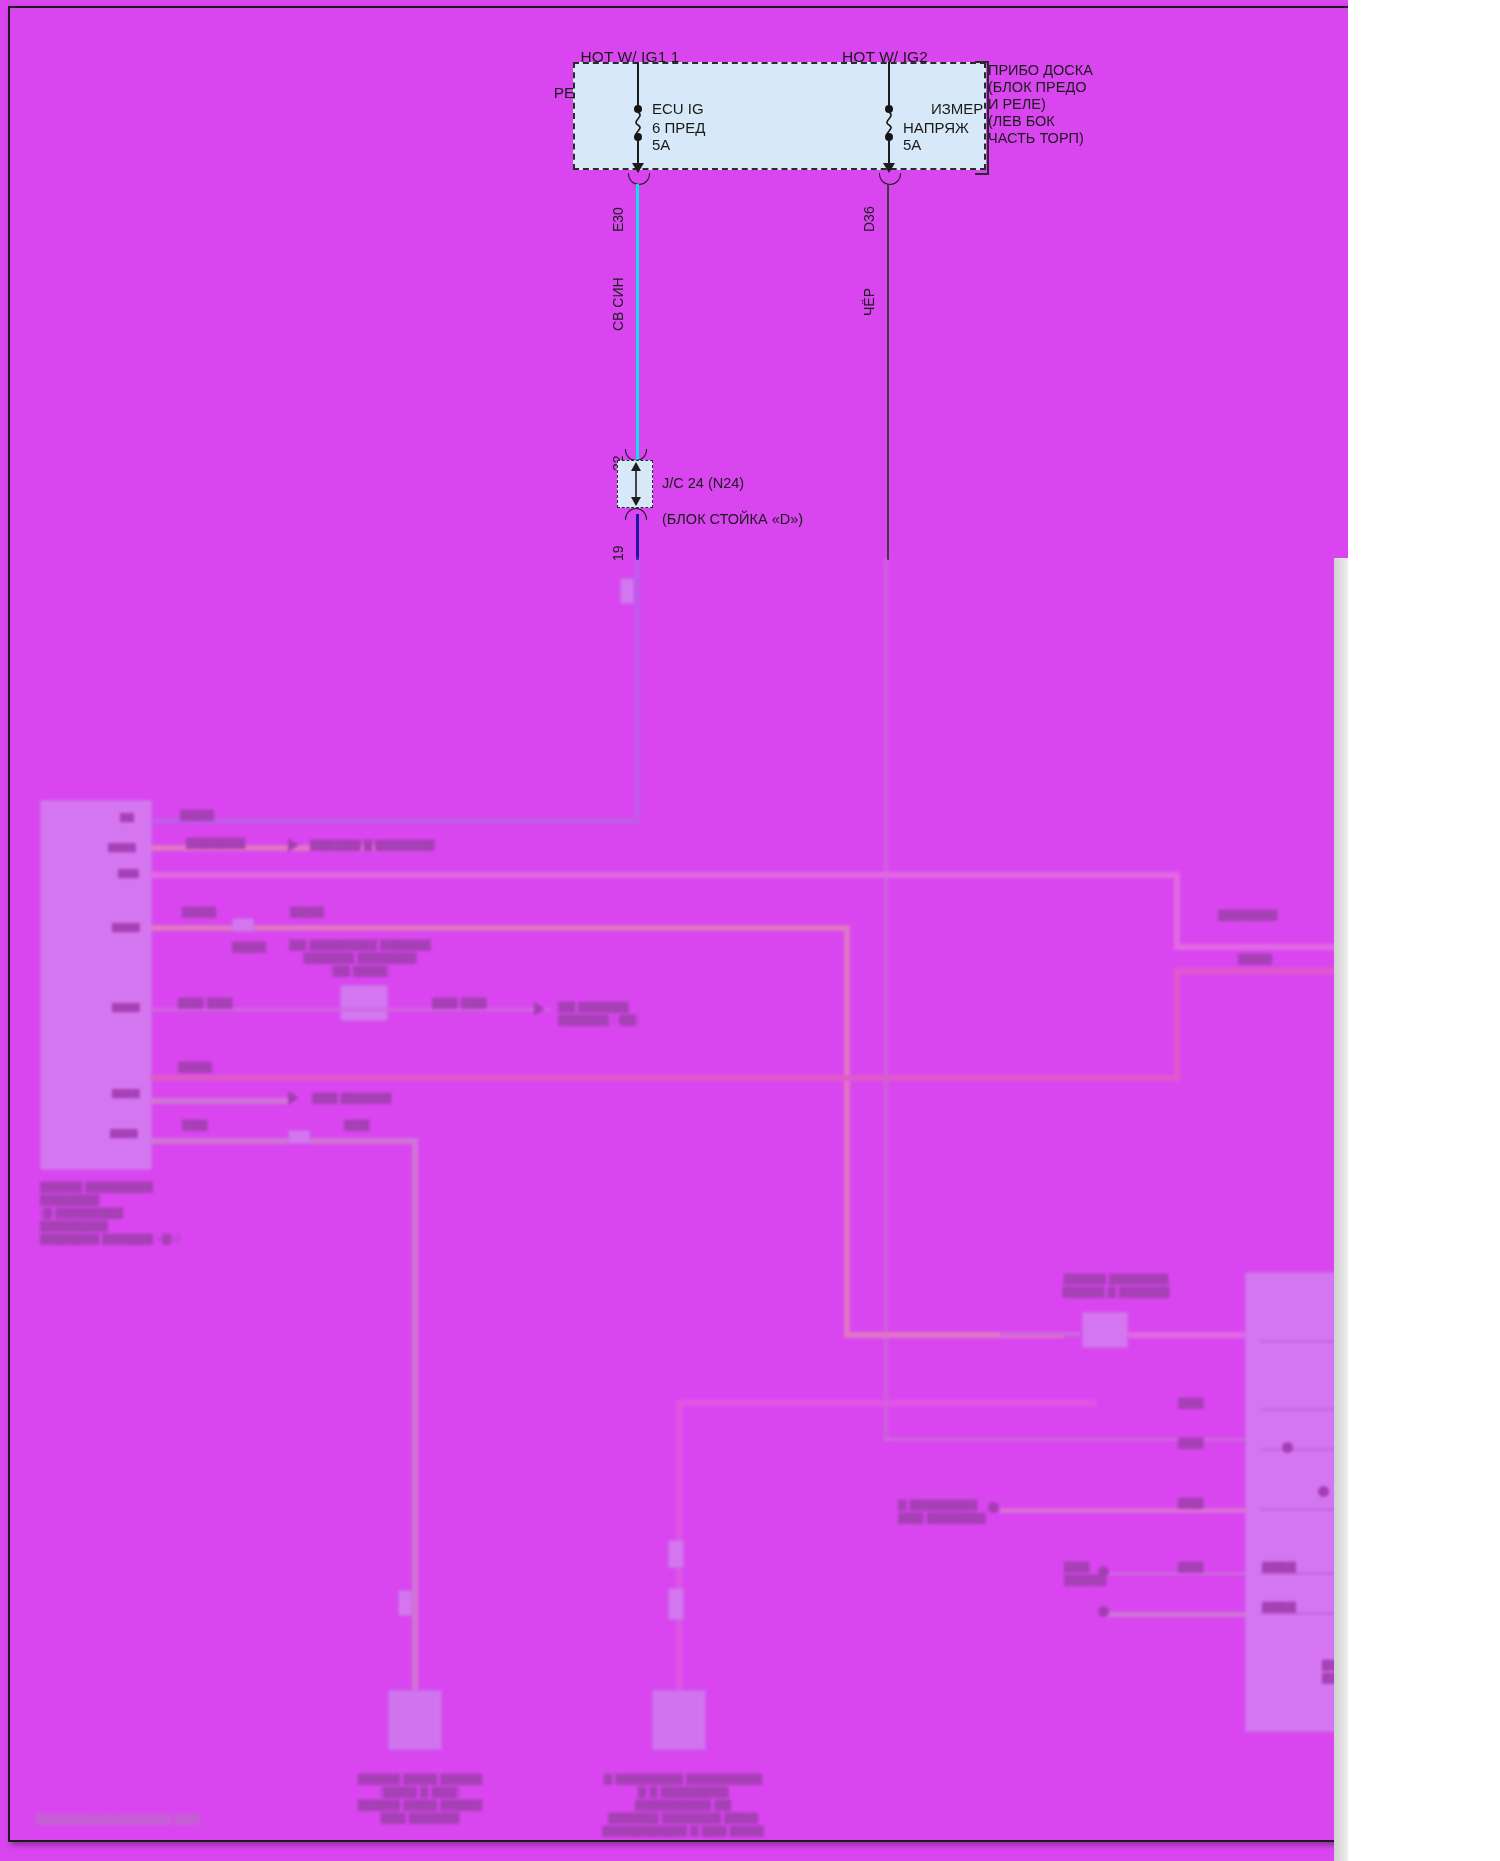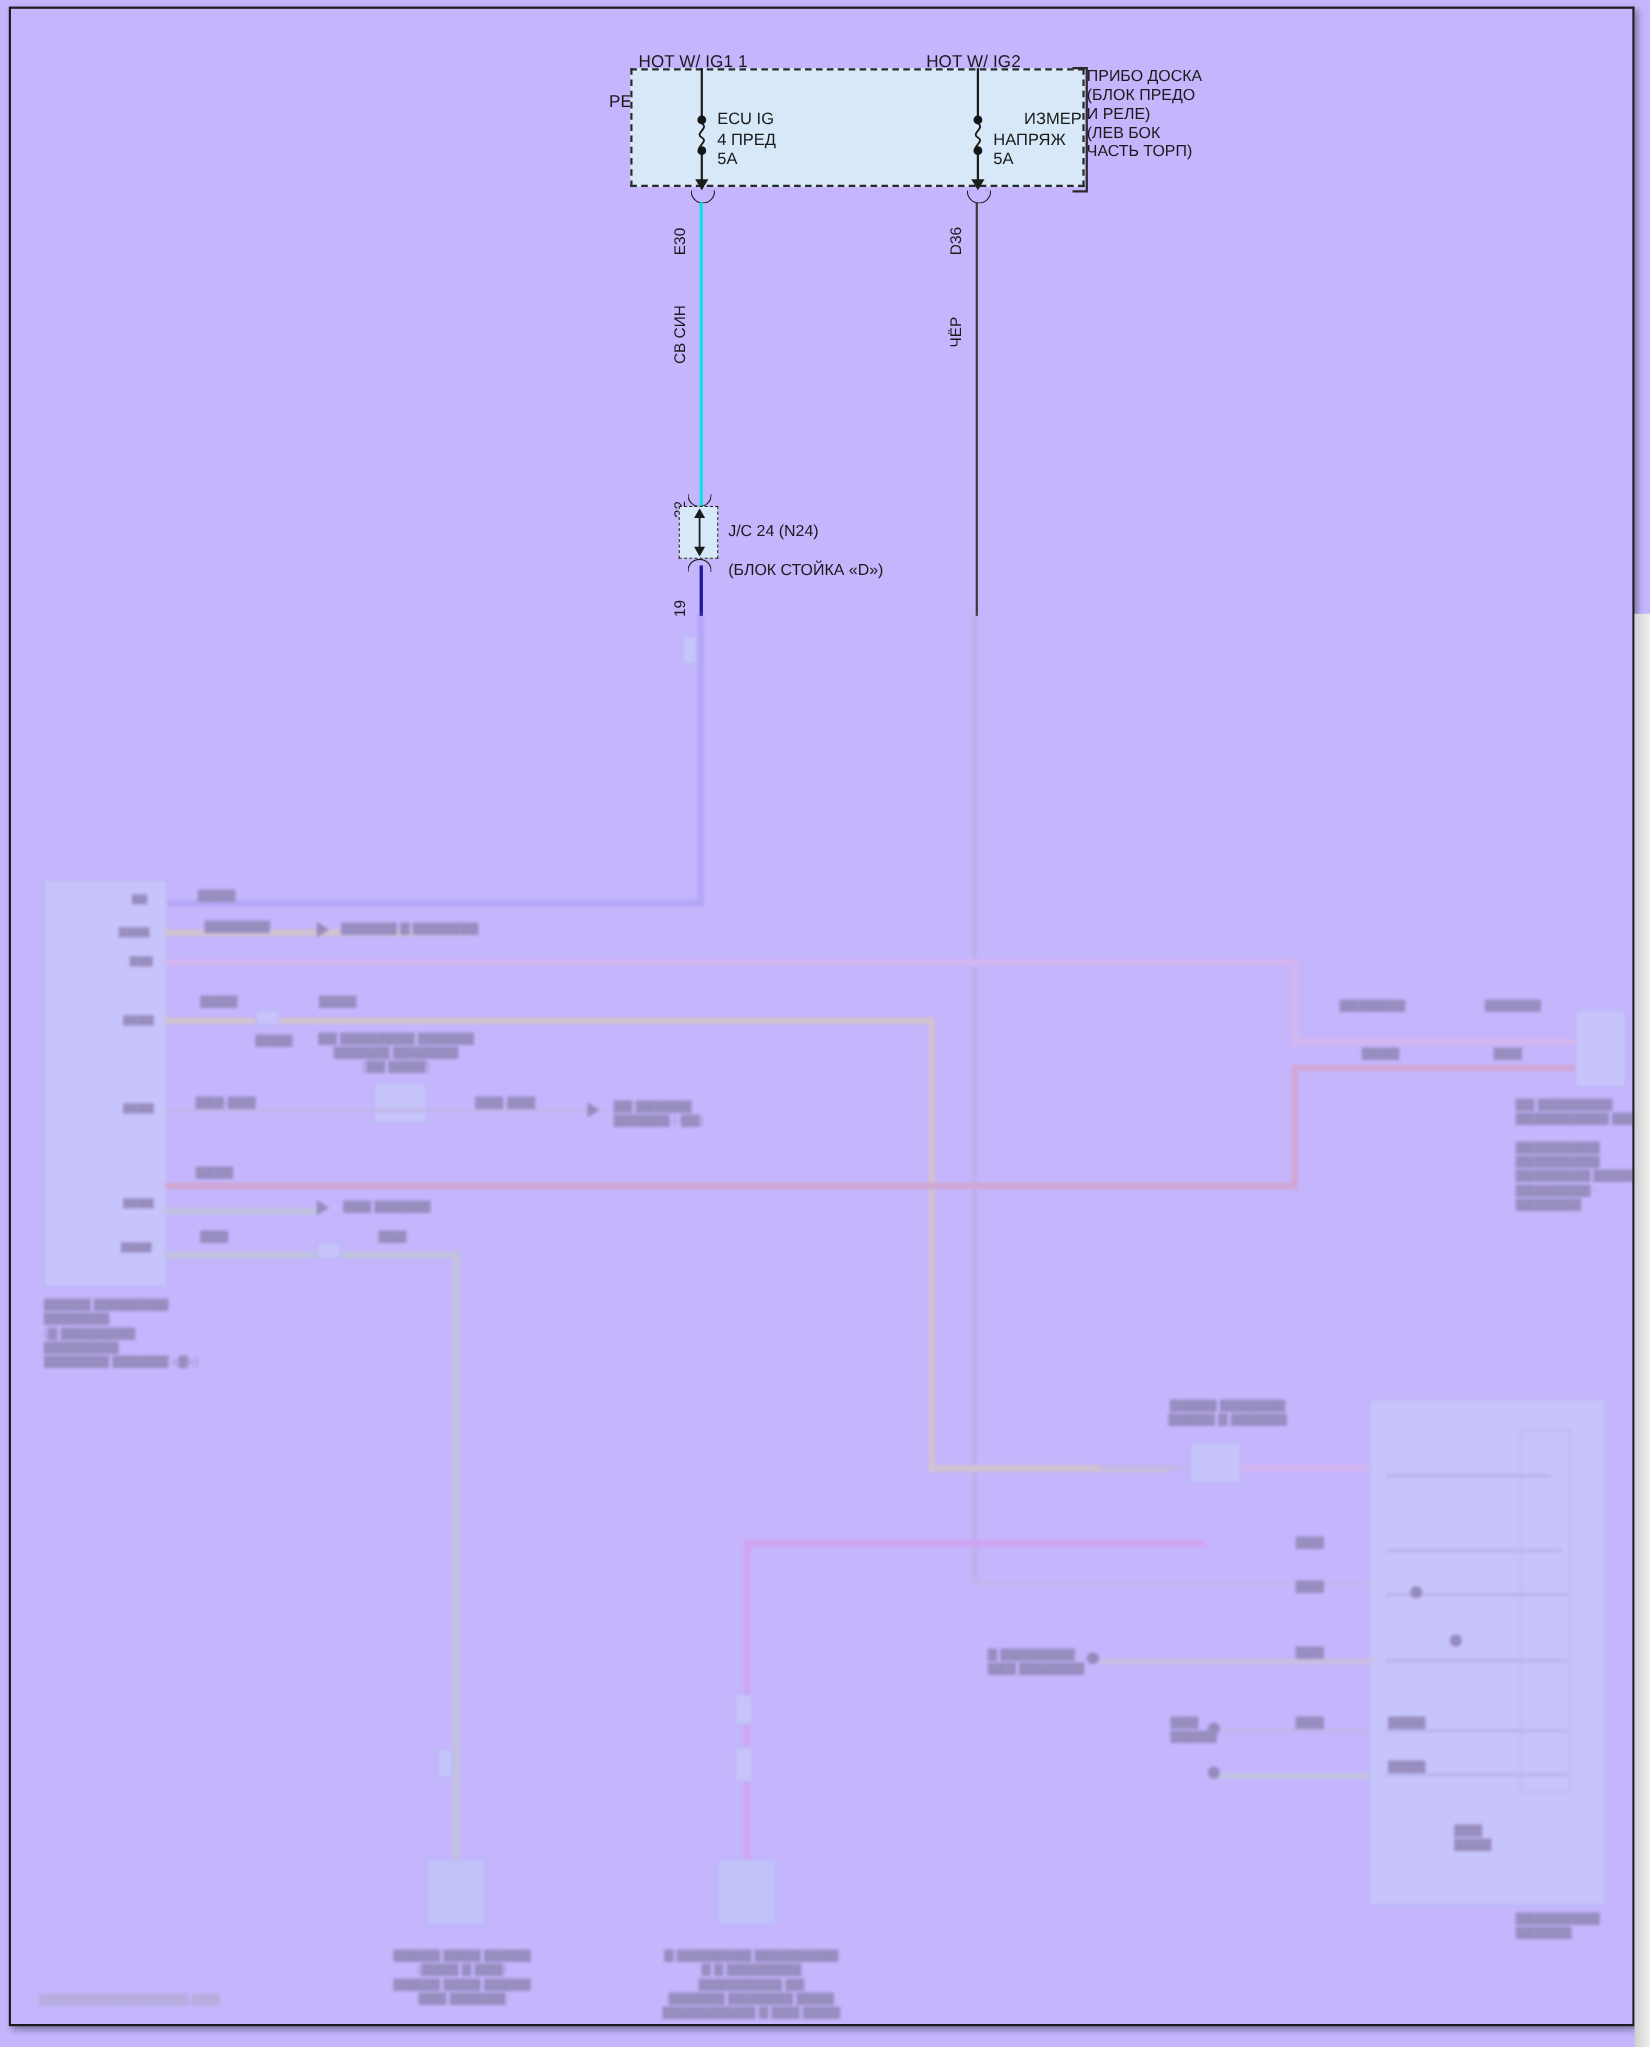--- a/index.html
+++ b/index.html
@@ -4,22 +4,22 @@
 <style>
   html,body{margin:0;padding:0;background:#ffffff;}
   body{
     width:1500px;height:1861px;position:relative;overflow:hidden;
     font-family:"Liberation Sans","DejaVu Sans",sans-serif;
     color:#1a1a1a;
   }
 
   
   #sheet{
-    position:absolute;left:0;top:0;width:1500px;height:1861px;
-    background:#c4b5fd;overflow:hidden;
+    position:absolute;left:0;top:0;width:1348px;height:1861px;
+    background:#d946ef;overflow:hidden;
   }
   .page-border{
     position:absolute;left:8px;top:6px;width:1478px;height:1836px;
     border:2px solid #1b1b1b;box-sizing:border-box;
     box-shadow:3px 3px 6px rgba(0,0,0,.35);
   }
 
   
   #crisp{position:absolute;left:0;top:0;width:1500px;height:1861px;}
 
@@ -138,21 +138,21 @@
     <div class="fuse-dot" style="left:633.5px;top:105px;"></div>
     <svg class="fuse-squiggle" style="left:631px;top:112px;" viewBox="0 0 14 26">
       <path d="M7,0 C14,5 0,9 7,13 C14,17 0,21 7,26" fill="none" stroke="#1c1c1c" stroke-width="1.7"></path>
     </svg>
     <div class="fuse-dot" style="left:633.5px;top:133px;"></div>
     <div class="vline" style="left:637px;top:140px;height:28px;"></div>
     <div class="arrowhead" style="left:631.5px;top:163px;"></div>
     <div class="conn-cup" style="left:627.5px;top:173px;"></div>
 
     <div class="fuse-text" style="left:652px;top:100px;">ECU IG</div>
-    <div class="fuse-text" style="left:652px;top:119px;">4 ПРЕД</div>
+    <div class="fuse-text" style="left:652px;top:119px;">6 ПРЕД</div>
     <div class="fuse-text" style="left:652px;top:136px;">5A</div>
 
     <div class="vline" style="left:888px;top:62px;height:48px;"></div>
     <div class="fuse-dot" style="left:884.5px;top:105px;"></div>
     <svg class="fuse-squiggle" style="left:882px;top:112px;" viewBox="0 0 14 26">
       <path d="M7,0 C14,5 0,9 7,13 C14,17 0,21 7,26" fill="none" stroke="#1c1c1c" stroke-width="1.7"></path>
     </svg>
     <div class="fuse-dot" style="left:884.5px;top:133px;"></div>
     <div class="vline" style="left:888px;top:140px;height:28px;"></div>
     <div class="arrowhead" style="left:882.5px;top:163px;"></div>

